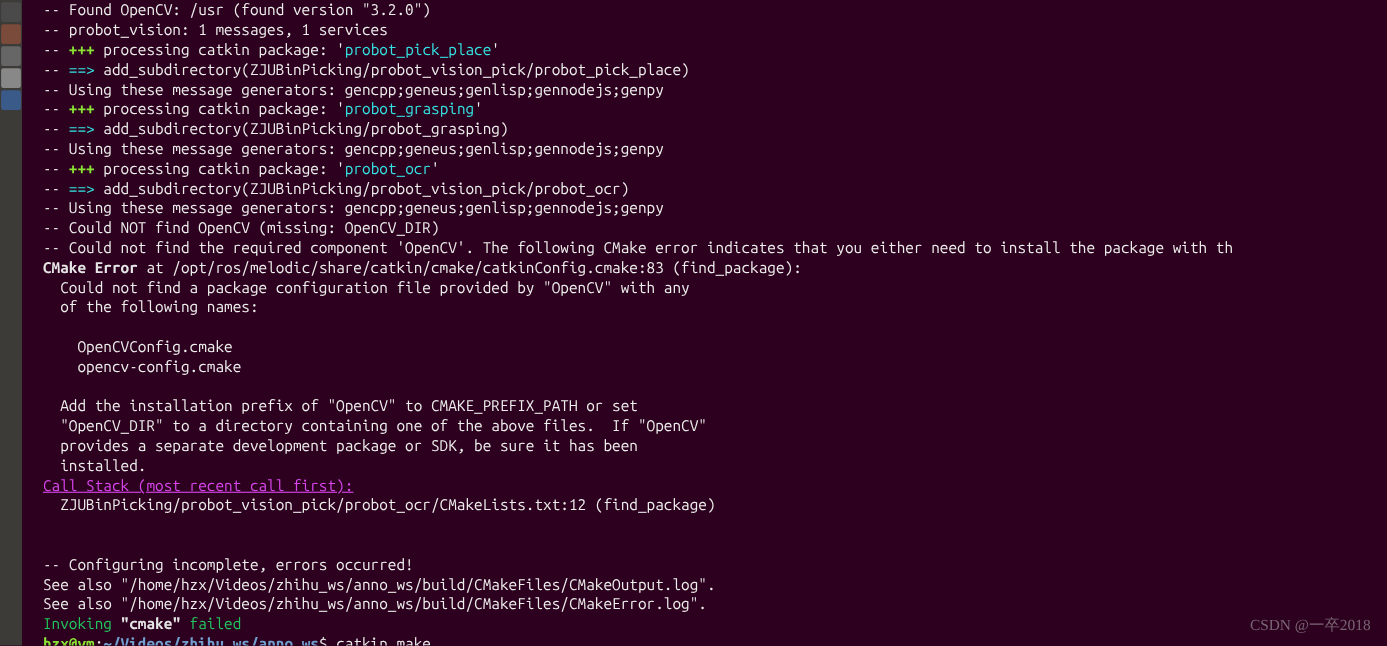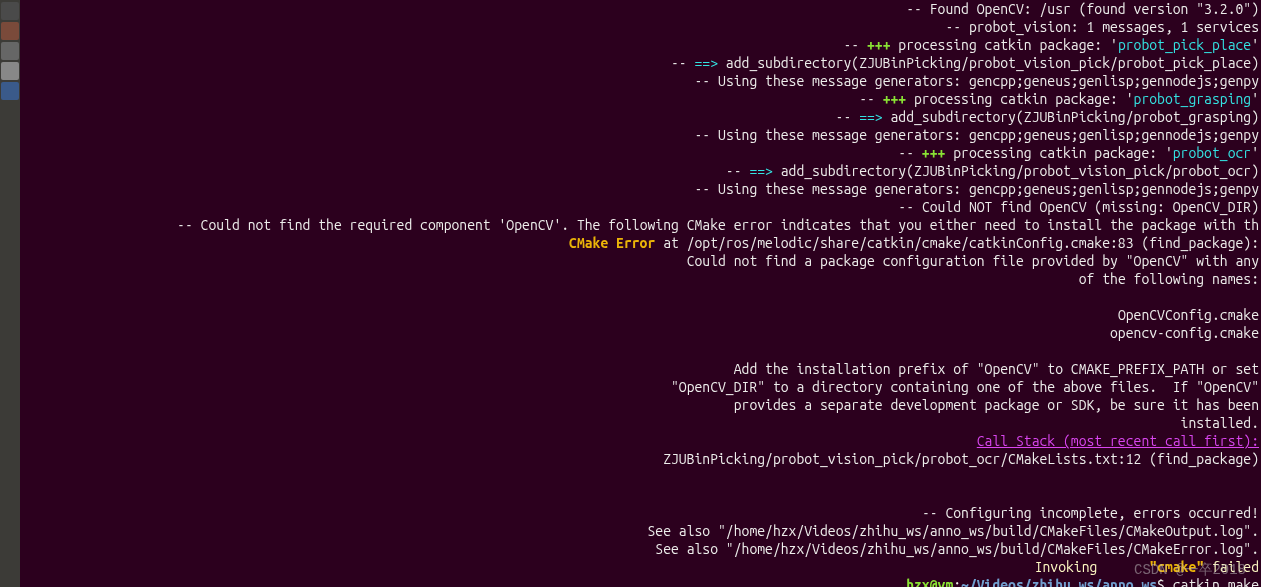--- a/index.html
+++ b/index.html
@@ -30,44 +30,43 @@
     .launcher-icon {
       width: 18px;
       height: 18px;
       background: #555;
       border-radius: 2px;
       margin-left: 1px;
     }
     .terminal {
       flex: 1;
       background: #2c001e;
-      padding: 0 2px;
+      padding: 0 19px;
       white-space: pre;
       overflow: hidden;
       font-weight: normal;
-      text-align: right;
     }
     .line {
       display: block;
     }
     .white { color: #eeeeec; }
     .bold-cyan { color: #34e2e2; font-weight: normal; }
     .bold-green { color: #8ae234; font-weight: bold; }
-    .red { color: #fef9c3; }
-    .bold-red { color: #eab308; font-weight: bold; margin-left: 44px; }
+    .red { color: #22c55e; }
+    .bold-red { color: #e5e5e5; font-weight: bold; }
     .cyan-underline { color: #d946ef; text-decoration: underline; }
     .prompt-user { color: #8ae234; font-weight: bold; }
     .prompt-path { color: #729fcf; font-weight: bold; }
     .watermark {
       position: absolute;
       bottom: 8px;
       right: 15px;
       color: rgba(200,200,200,0.5);
       font-size: 14px;
-      font-family: Liberation Mono, monospace;
+      font-family: Liberation Serif, serif;
     }
   </style>
 </head>
 <body>
 
 <div class="launcher">
   <div class="launcher-icon" style="background:#4a4a4a;"></div>
   <div class="launcher-icon" style="background:#7a4a3a;"></div>
   <div class="launcher-icon" style="background:#666;"></div>
   <div class="launcher-icon" style="background:#888;"></div>

